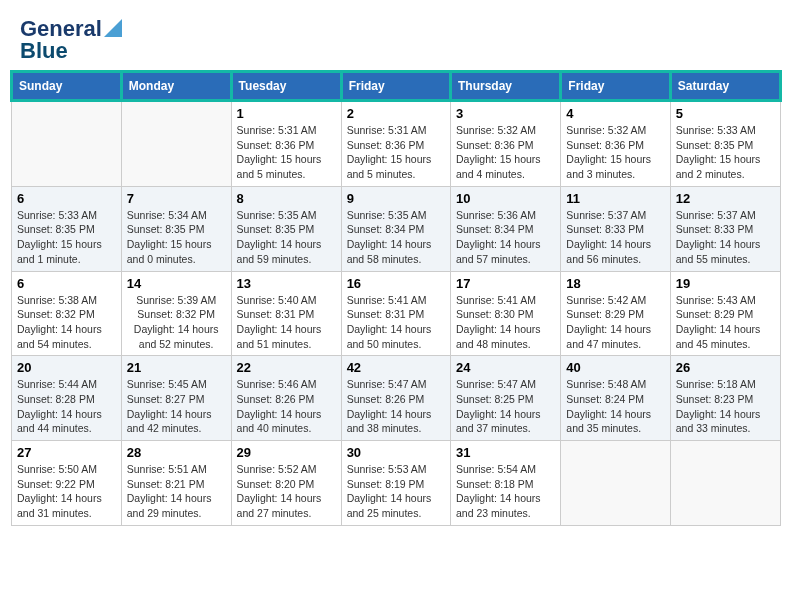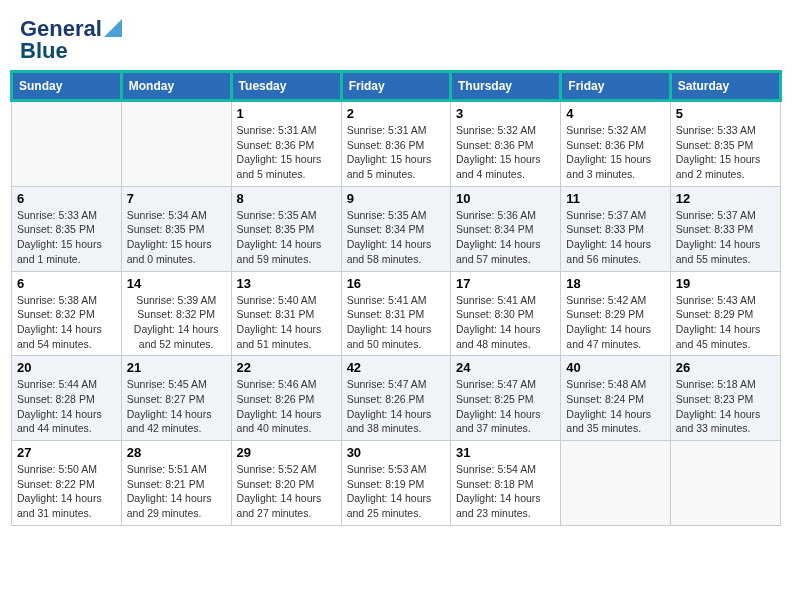--- a/index.html
+++ b/index.html
@@ -302,21 +302,21 @@
           <div class="day-info" style="white-space: pre-line;">Sunrise: 5:18 AM
 Sunset: 8:23 PM
 Daylight: 14 hours
 and 33 minutes.</div>
         </td>
       </tr>
       <tr>
         <td>
           <span class="day-num">27</span>
           <div class="day-info" style="white-space: pre-line;">Sunrise: 5:50 AM
-Sunset: 8:22 PM
+Sunset: 9:22 PM
 Daylight: 14 hours
 and 31 minutes.</div>
         </td>
         <td>
           <span class="day-num">28</span>
           <div class="day-info" style="white-space: pre-line;">Sunrise: 5:51 AM
 Sunset: 8:21 PM
 Daylight: 14 hours
 and 29 minutes.</div>
         </td>

